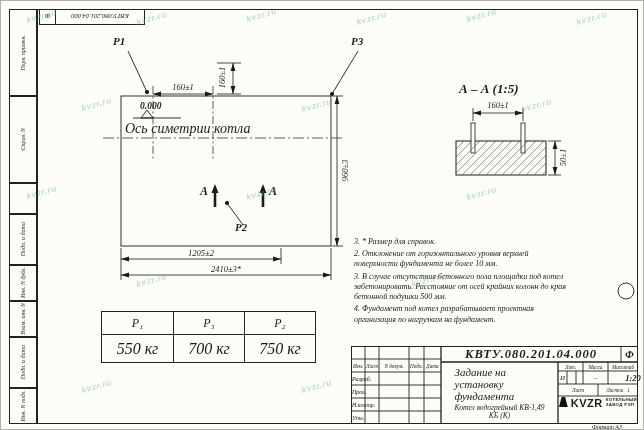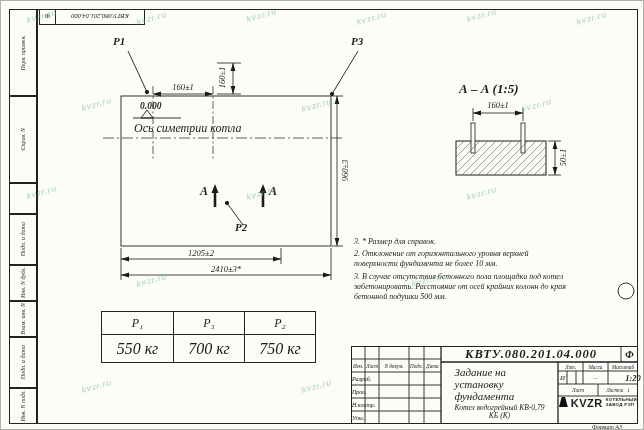--- a/index.html
+++ b/index.html
@@ -209,37 +209,38 @@
 
   <div class="stamp">
     <div class="num">КВТУ.080.201.04.000</div>
     <div class="ltr">Ф</div>
   </div>
 
   <div class="txt ser plabel" style="left:112px;top:34px">P1</div>
   <div class="txt ser plabel" style="left:350px;top:34px">P3</div>
   <div class="txt ser plabel" style="left:234px;top:220px">P2</div>
   <div class="txt ser" style="left:139px;top:100px;font-size:9.5px;font-weight:700">0.000</div>
-  <div class="txt ser" style="left:133px;top:120px;font-size:12px">Ось симетрии котла</div>
+  <div class="txt ser" style="left:124px;top:120px;font-size:14px">Ось симетрии котла</div>
   <div class="txt ser dim" style="left:160px;top:81px;width:44px">160±1</div>
   <div class="txt ser dim rot" style="left:201px;top:71px;width:40px;height:11px">160±1</div>
   <div class="txt ser dim rot" style="left:324px;top:164px;width:40px;height:11px">960±3</div>
   <div class="txt ser dim" style="left:178px;top:247px;width:44px">1205±2</div>
   <div class="txt ser dim" style="left:203px;top:263px;width:44px">2410±3*</div>
   <div class="txt ser" style="left:199px;top:183px;font-size:12px;font-weight:700">А</div>
   <div class="txt ser" style="left:268px;top:183px;font-size:12px;font-weight:700">А</div>
 
   <div class="txt ser" style="left:458px;top:80px;font-size:13px;font-weight:700">А – А (1:5)</div>
   <div class="txt ser dim" style="left:475px;top:99px;width:44px">160±1</div>
   <div class="txt ser dim rot" style="left:542px;top:151px;width:40px;height:11px">50±1</div>
 
   <div class="notes">
     <p>3. * Размер для справок.</p>
     <p>2. Отклонение от горизонтального уровня верхней поверхности фундамента не более 10 мм.</p>
     <p>3. В случае отсутствия бетонного пола площадки под котел забетонировать. Расстояние от осей крайних колонн до края бетонной подушки 500 мм.</p>
+    <p>4. Фундамент под котел разрабатывает проектная организация по нагрузкам на фундамент.</p>
   </div>
 
   <div class="ltable">
     <div class="hd">P₁</div>
     <div class="hd cl">P₃</div>
     <div class="hd cl">P₂</div>
     <div class="vl">550 кг</div>
     <div class="vl cl">700 кг</div>
     <div class="vl cl">750 кг</div>
   </div>
@@ -251,21 +252,21 @@
   <div class="tbt small5" style="left:364px;top:358px;width:14px;height:13px">Лист</div>
   <div class="tbt small5" style="left:378px;top:358px;width:30px;height:13px">N докум.</div>
   <div class="tbt small5" style="left:408px;top:358px;width:15px;height:13px">Подп.</div>
   <div class="tbt small5" style="left:423px;top:358px;width:17px;height:13px">Дата</div>
   <div class="tbt small6" style="left:351px;top:371px;width:27px;height:13px;justify-content:flex-start">Разраб.</div>
   <div class="tbt small6" style="left:351px;top:384px;width:27px;height:13px;justify-content:flex-start">Пров.</div>
   <div class="tbt small6" style="left:351px;top:397px;width:27px;height:13px;justify-content:flex-start">Н.контр.</div>
   <div class="tbt small6" style="left:351px;top:410px;width:27px;height:13px;justify-content:flex-start">Утв.</div>
   <div class="titlecell">
     <div class="t1" style="white-space:normal;width:90px">Задание на установку фундамента</div>
-    <div class="t2" style="white-space:normal;width:100px">Котел водогрейный КВ-0,79 КБ (К)</div>
+    <div class="t2" style="white-space:normal;width:100px">Котел водогрейный КВ-1,49 КБ (К)</div>
   </div>
   <div class="tbt small5" style="left:557px;top:361px;width:25px;height:9px">Лит.</div>
   <div class="tbt small5" style="left:582px;top:361px;width:25px;height:9px">Масса</div>
   <div class="tbt small5" style="left:607px;top:361px;width:30px;height:9px">Масштаб</div>
   <div class="tbt" style="left:557px;top:370px;width:9px;height:13px;font-size:7px">И</div>
   <div class="tbt" style="left:582px;top:370px;width:25px;height:13px;font-size:7px">–</div>
   <div class="tbt" style="left:607px;top:370px;width:50px;height:13px;font-size:8.5px;font-weight:700">1:20</div>
   <div class="tbt small5" style="left:557px;top:383px;width:40px;height:12px">Лист</div>
   <div class="tbt small5" style="left:597px;top:383px;width:40px;height:12px;gap:4px">
     <span>Листов</span>

